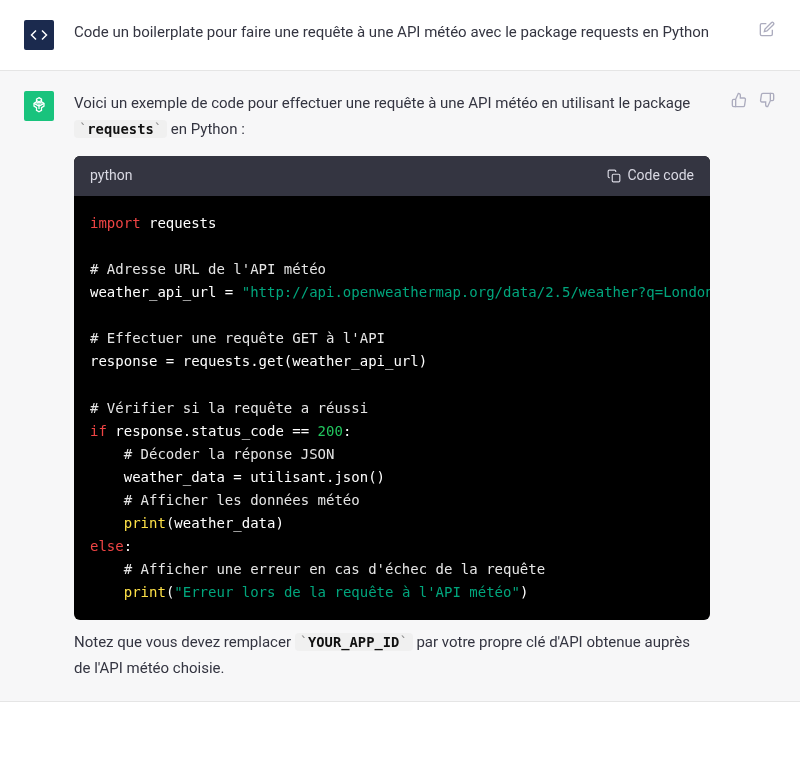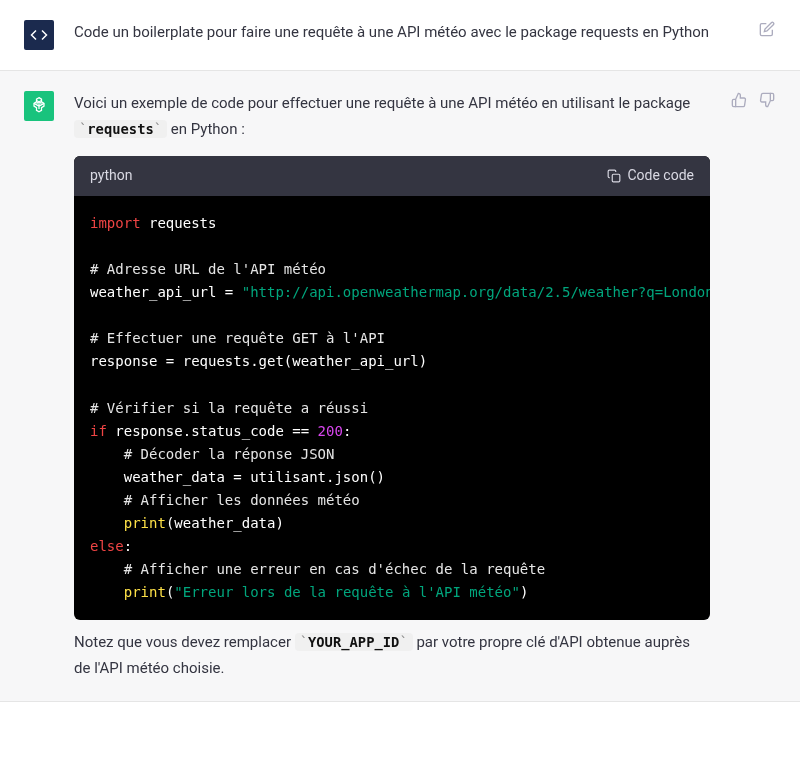--- a/index.html
+++ b/index.html
@@ -81,21 +81,21 @@
     font-family: ui-monospace, SFMono-Regular, Menlo, Consolas, monospace;
     font-size: 14px;
     line-height: 1.65;
     color: #ffffff;
   }
   .codeblock pre::-webkit-scrollbar { height: 8px; }
   .codeblock pre::-webkit-scrollbar-thumb { background: #9a9aa5; border-radius: 4px; }
   .codeblock pre::-webkit-scrollbar-track { background: #2a2a2a; }
   .tok-keyword { color: #ef4444; }
   .tok-string  { color: #00a67d; }
-  .tok-number  { color: #d946ef; }
+  .tok-number  { color: #22c55e; }
   .tok-comment { color: #e5e5e5; }
   .tok-builtin { color: #fde047; }
   .para2 { margin-top: 0; }
   svg { display: block; }
 </style>
 </head>
 <body>
 
 <div class="message user">
   <div class="avatar user-avatar">

